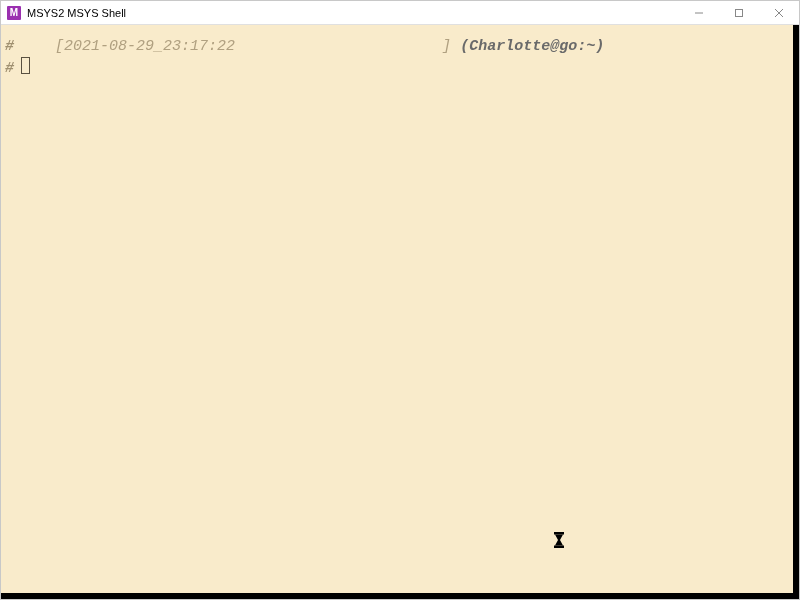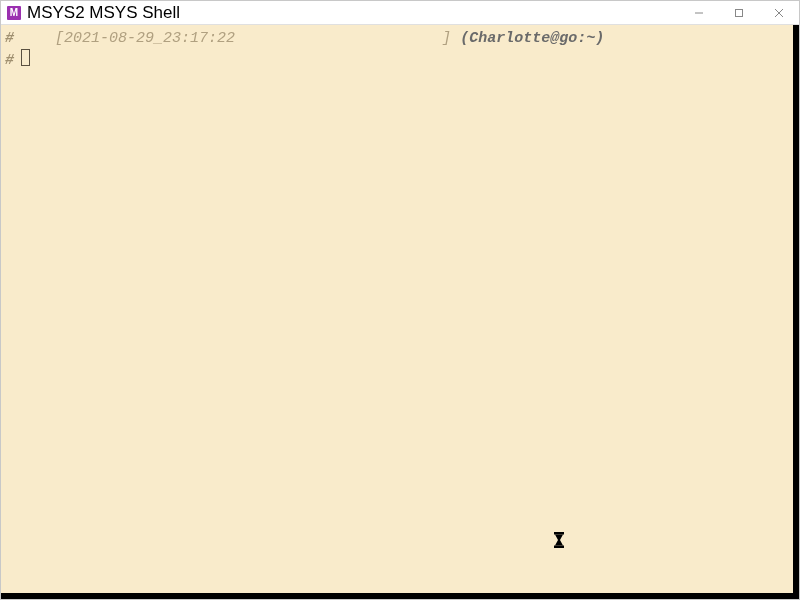--- a/index.html
+++ b/index.html
@@ -12,32 +12,32 @@
     height: 24px; background: #ffffff; display: flex; align-items: center;
     border-bottom: 1px solid #e0e0e0; flex-shrink: 0;
     padding-left: 6px;
   }
   .titlebar-icon {
     width: 14px; height: 14px; background: #9b30b0; color: #fff;
     font-weight: bold; font-size: 10px; display: flex; align-items: center;
     justify-content: center; margin-right: 6px; border-radius: 1px;
   }
   .titlebar-title {
-    font-size: 17px; color: #000; flex: 0 0 auto;
+    font-size: 11px; color: #000; flex: 0 0 auto;
   }
   .titlebar-spacer { flex: 1; }
   .titlebar-btn {
     width: 40px; height: 24px; display: flex; align-items: center; justify-content: center;
     color: #7a7a7a; font-size: 11px;
   }
   .titlebar-btn svg { display: block; }
   .terminal {
     flex: 1; background: #f9ebcb; position: relative;
     font-family: "Courier New", monospace; font-size: 15px;
-    padding: 4px 4px; overflow: hidden;
+    padding: 12px 4px; overflow: hidden;
     box-shadow: inset -6px -6px 0 0 #000;
   }
   .line { white-space: pre; line-height: 20px; height: 20px; }
   .hash { color: #a09070; font-style: italic; font-weight: bold; display:inline-block; width: 14px;}
   .dim { color: #b0a080; font-style: italic; }
   .brkt { color: #b0a080; font-style: italic; }
   .userhost { color: #6a6a6a; font-style: italic; font-weight: bold; }
   .cursor-box {
     display: inline-block; width: 9px; height: 17px;
     border: 1px solid #5a5040; vertical-align: -2px; margin-left: 2px;

